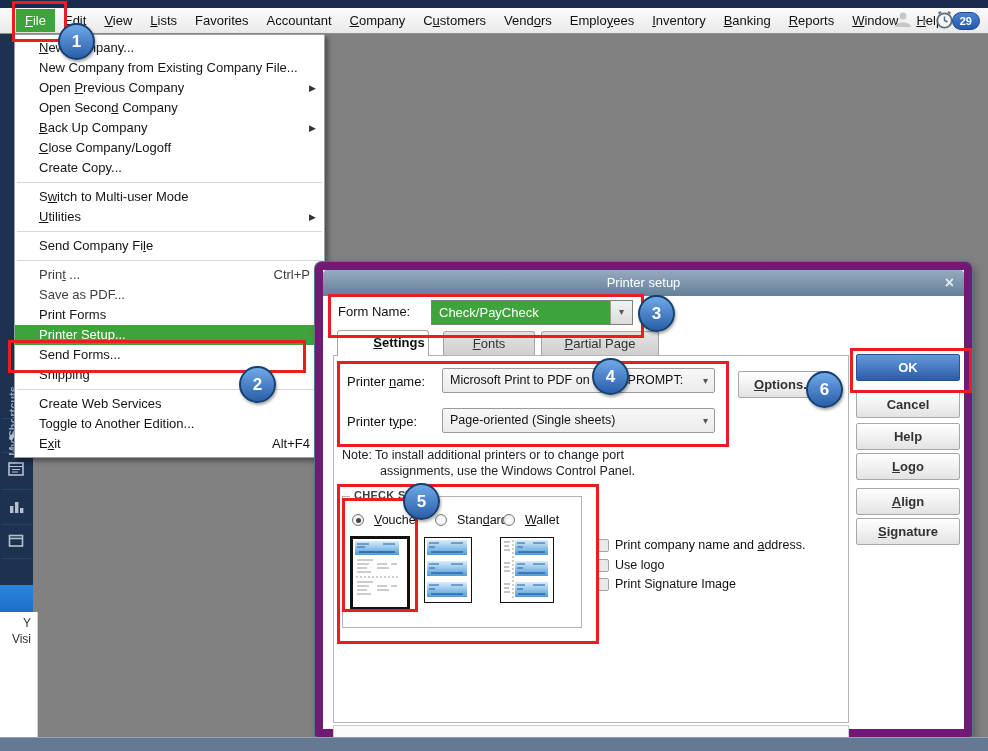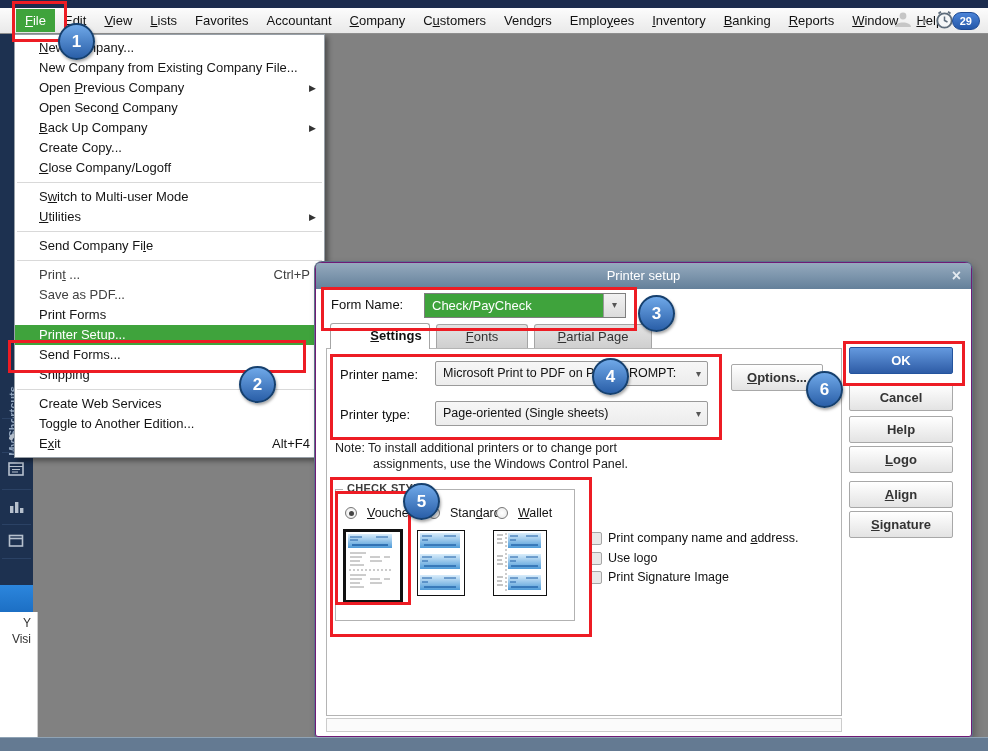--- a/index.html
+++ b/index.html
@@ -46,37 +46,37 @@
   
   .badge{position:absolute;width:33px;height:33px;border-radius:50%;
          background:linear-gradient(#6fa8e8,#2a5fa8);border:2px solid #16406e;color:#fff;
          font-weight:bold;font-size:17px;display:flex;align-items:center;justify-content:center;
          z-index:100;box-shadow:1px 2px 3px rgba(0,0,0,.35);}
   #badge1{left:58px;top:23px;}  #badge2{left:239px;top:366px;} #badge3{left:638px;top:295px;}
   #badge4{left:592px;top:358px;} #badge5{left:403px;top:483px;} #badge6{left:806px;top:371px;}
 
   
   .dialog{position:absolute;left:315px;top:262px;width:657px;height:475px;background:#fff;
-          border:1px solid #701a75;border-radius:7px 7px 3px 3px;box-sizing:border-box;
+          border:8px solid #701a75;border-radius:7px 7px 3px 3px;box-sizing:border-box;
           box-shadow:0 0 0 1px #5d7188,3px 4px 8px rgba(0,0,0,.3);z-index:45;}
   .dlg-title{height:26px;background:linear-gradient(#95aabe,#64809a);border-radius:4px 4px 0 0;
              color:#fff;font-size:13px;text-align:center;line-height:26px;position:relative;}
   .dlg-close{position:absolute;right:10px;top:0;line-height:25px;color:#e4eaf0;font-weight:bold;font-size:16px;cursor:default;}
   .abs{position:absolute;}
   .redbox{position:absolute;border:3px solid #ED1C24;pointer-events:none;z-index:9;}
   .fn-redbox{left:5px;top:24px;width:310px;height:38px;}
   .fn-label{left:15px;top:34px;font-size:13px;color:#111;}
   .fn-select{left:108px;top:30px;width:202px;height:25px;background:#3FA33C;border:1px solid #7f7f7f;
              color:#fff;font-size:13px;line-height:23px;padding-left:7px;box-sizing:border-box;}
   .arrowbox{position:absolute;right:0;top:0;width:21px;height:23px;background:linear-gradient(#f2f2f2,#dcdcdc);
             border-left:1px solid #999;color:#555;text-align:center;line-height:22px;font-size:10px;}
   .tab{position:absolute;height:24px;top:61px;font-size:13px;text-align:center;line-height:24px;
        border:1px solid #a5a5a5;border-bottom:none;border-radius:3px 3px 0 0;box-sizing:border-box;
        background:linear-gradient(#e3e3e3,#cfcfcf);color:#333;}
-  .tab.active{left:14px;width:100px;top:60px;height:26px;background:#fff;font-weight:bold;color:#111;z-index:3;padding-left:32px;}
+  .tab.active{left:14px;width:92px;top:60px;height:26px;background:#fff;font-weight:bold;color:#111;z-index:3;padding-left:32px;}
   .tab.t2{left:120px;width:92px;} .tab.t3{left:218px;width:118px;}
   .panel{position:absolute;left:10px;top:85px;width:514px;height:366px;border:1px solid #b4b4b4;background:#fff;}
   .panel2{position:absolute;left:10px;top:455px;width:514px;height:12px;border:1px solid #ccc;background:#fbfbfb;}
   .pn-redbox{left:3px;top:5px;width:386px;height:80px;}
   .lbl{font-size:13px;color:#111;white-space:nowrap;}
   .dropdown{position:absolute;background:linear-gradient(#f7f7f7,#ececec);border:1px solid #9a9a9a;border-radius:2px;
             font-size:12.5px;color:#111;line-height:23px;padding-left:7px;box-sizing:border-box;white-space:nowrap;overflow:hidden;}
   .dd-arr{position:absolute;right:6px;top:0;color:#555;font-size:10px;line-height:23px;}
   .btn{position:absolute;background:linear-gradient(#ffffff,#e3e3e3);border:1px solid #a8a8a8;border-radius:2px;
        font-size:13px;font-weight:bold;color:#333;display:flex;align-items:center;justify-content:center;box-sizing:border-box;cursor:default;}
@@ -188,22 +188,22 @@
     <div>Y</div>
     <div>Visi</div>
   </div>
 
   <div class="filemenu">
     <div class="fm-item"><span class="fm-label"><u>N</u>ew Company...</span></div>
     <div class="fm-item"><span class="fm-label">New Company from Existing Company File...</span></div>
     <div class="fm-item"><span class="fm-label">Open <u>P</u>revious Company</span><span class="fm-arrow">▶</span></div>
     <div class="fm-item"><span class="fm-label">Open Secon<u>d</u> Company</span></div>
     <div class="fm-item"><span class="fm-label"><u>B</u>ack Up Company</span><span class="fm-arrow">▶</span></div>
+    <div class="fm-item"><span class="fm-label"><u>C</u>lose Company/Logoff</span></div>
     <div class="fm-item"><span class="fm-label">Create Copy...</span></div>
-    <div class="fm-item"><span class="fm-label"><u>C</u>lose Company/Logoff</span></div>
     <div class="fm-sep"></div>
     <div class="fm-item"><span class="fm-label">S<u>w</u>itch to Multi-user Mode</span></div>
     <div class="fm-item"><span class="fm-label"><u>U</u>tilities</span><span class="fm-arrow">▶</span></div>
     <div class="fm-sep"></div>
     <div class="fm-item"><span class="fm-label">Send Company Fi<u>l</u>e</span></div>
     <div class="fm-sep"></div>
     <div class="fm-item disabled"><span class="fm-label">Prin<u>t</u> ...</span><span class="fm-short">Ctrl+P</span></div>
     <div class="fm-item disabled"><span class="fm-label">Save as PDF...</span></div>
     <div class="fm-item"><span class="fm-label">Print Forms</span></div>
     <div class="fm-item highlight"><span class="fm-label">Printer <u>S</u>etup...</span></div>

